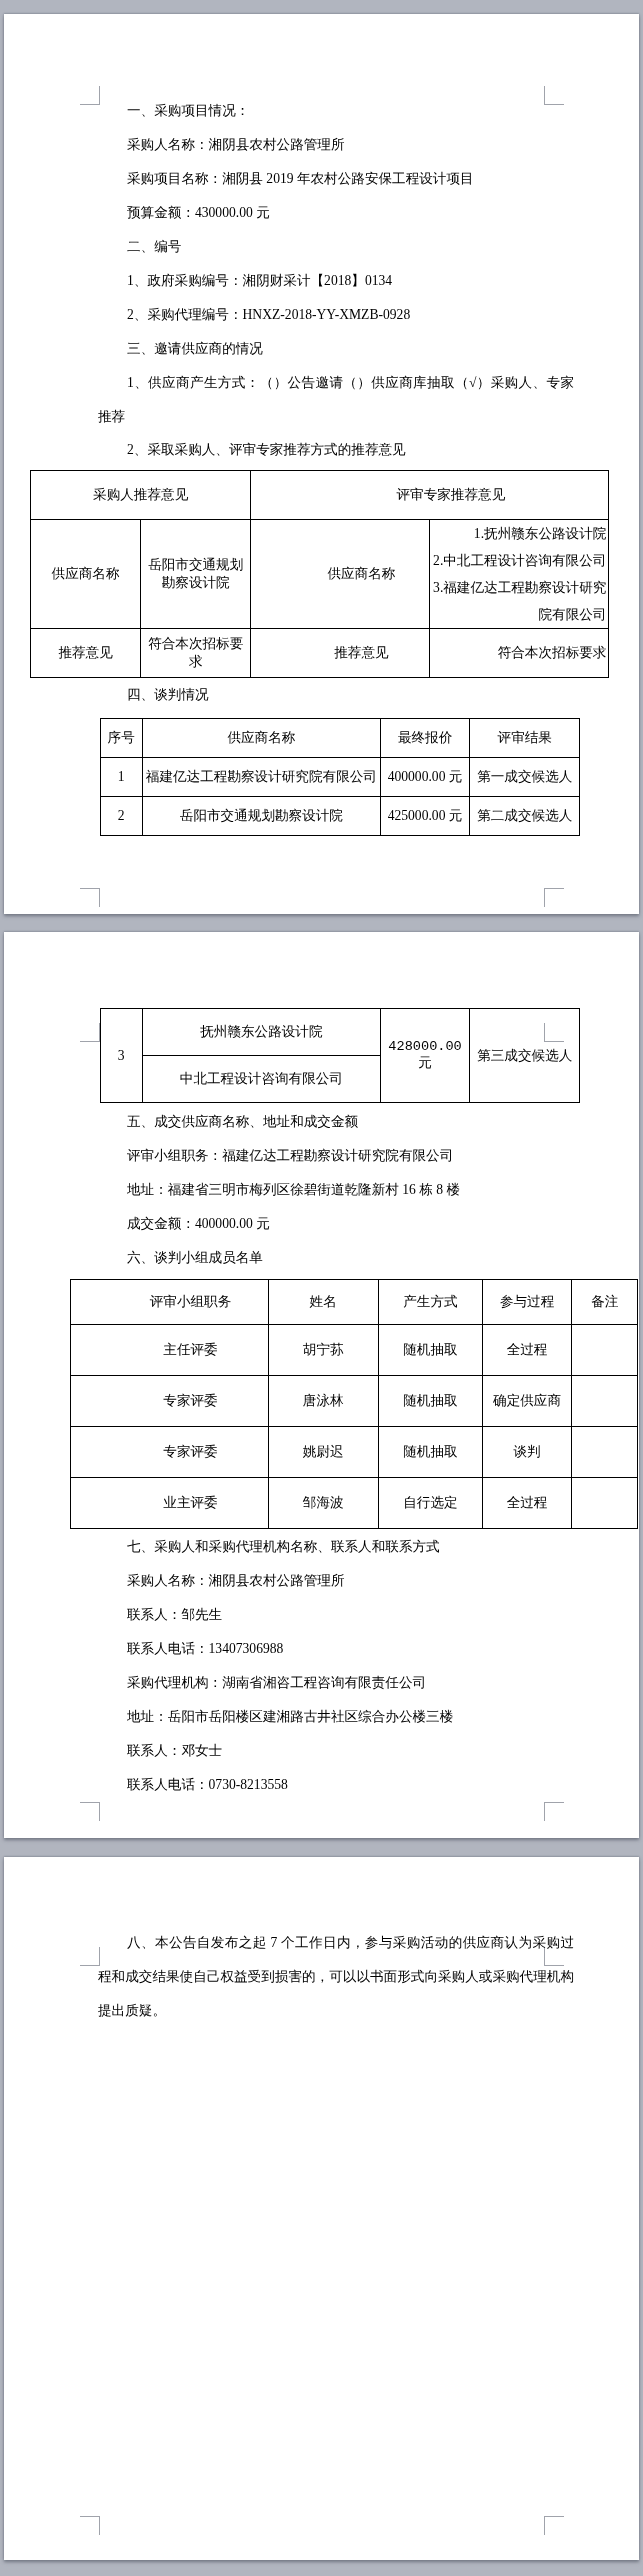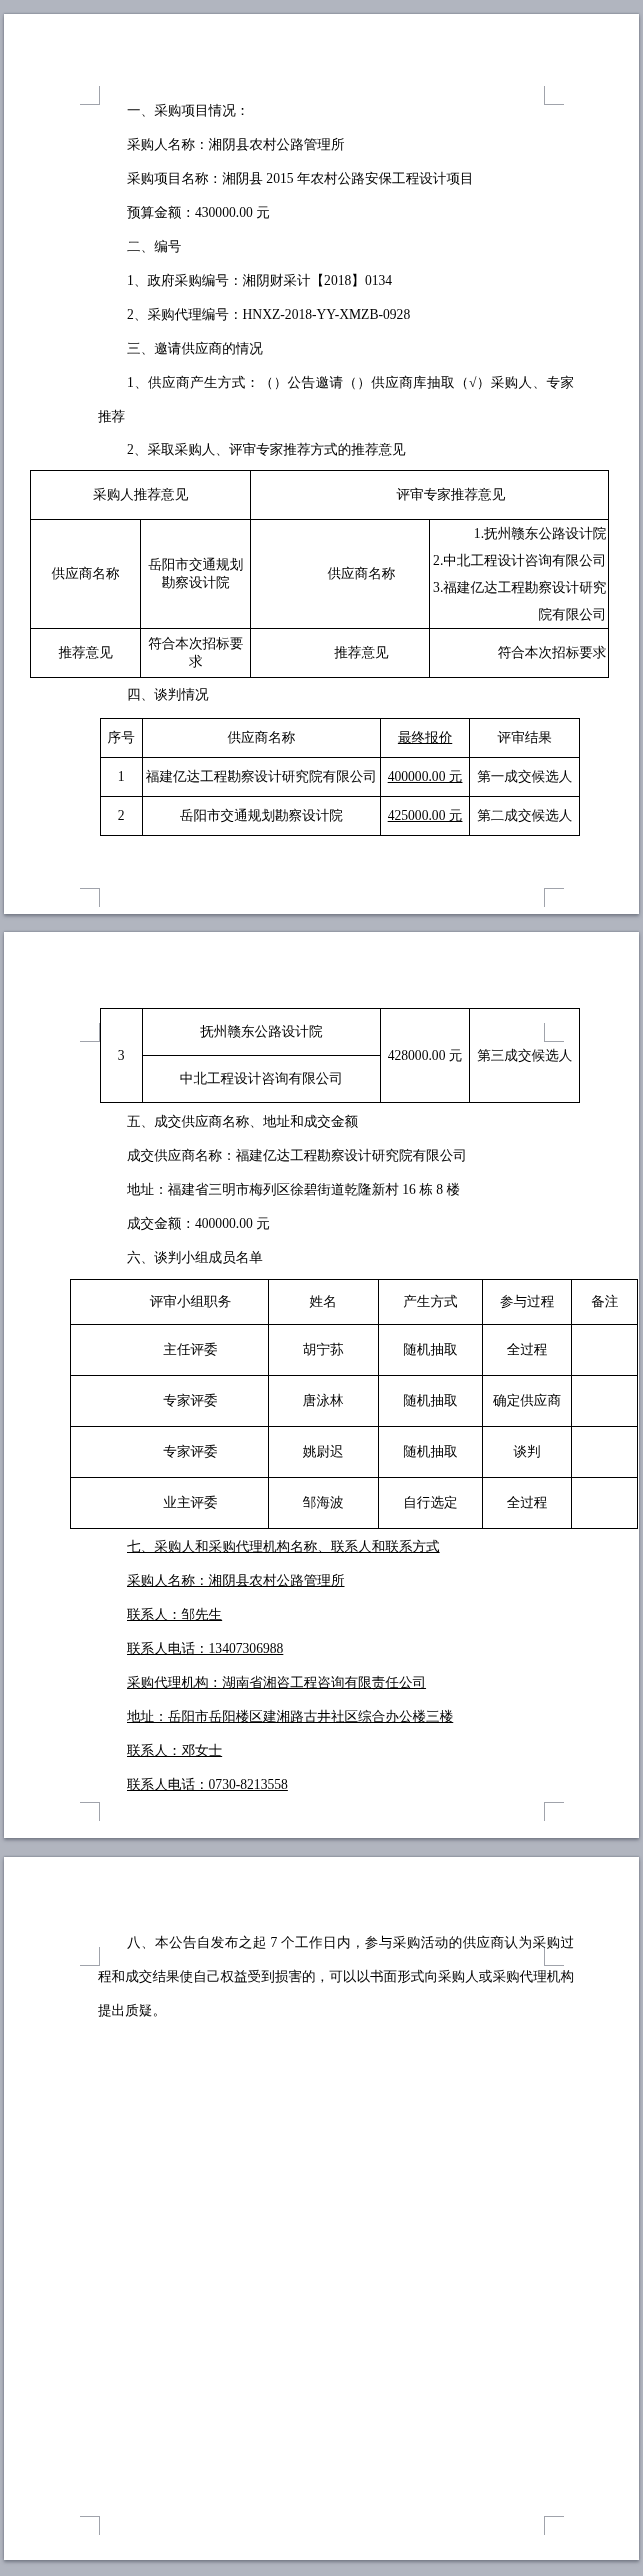--- a/index.html
+++ b/index.html
@@ -79,27 +79,27 @@
   #rec-table td.c2{width:174px;}
   #rec-table td.c3{width:82px;padding-left:44px;}
   #rec-table td.c4{width:248px;text-align:right;}
   #rec-table tr.hdr td{height:48px;}
   #rec-table tr.mid td{height:91px;}
   #rec-table tr.bot td{height:48px;}
   #rec-table .supplier-list div{line-height:27px;}
   #neg-table{margin:6.4px 0 0 1.6px;width:463px;}
   #neg-table td.c1{width:38px;}
   #neg-table td.c2{width:234px;}
-  #neg-table td.c3{width:85px;text-decoration:underline;}
+  #neg-table td.c3{width:85px;}
   #neg-table td.c4{width:106px;}
   #neg-table tr td{height:38px;}
   #neg-table2{margin:0 0 0 1.6px;width:463px;}
   #neg-table2 td.c1{width:38px;}
   #neg-table2 td.c2{width:234px;}
-  #neg-table2 td.c3{width:85px;}
+  #neg-table2 td.c3{width:85px;font-family:Liberation Mono, monospace;}
   #neg-table2 td.c4{width:106px;}
   #neg-table2 tr td{height:46px;}
   #panel-table{margin:3.2px 0 0 -28px;width:503px;}
   #panel-table td.c1{width:151px;padding-left:44px;}
   #panel-table td.c2{width:106px;}
   #panel-table td.c3{width:100px;}
   #panel-table td.c4{width:85px;}
   #panel-table td.c5{width:62px;}
   #panel-table tr.hdr td{height:44px;}
   #panel-table tr.row td{height:50px;}
@@ -112,21 +112,21 @@
   <div class="page" id="page1">
     <div class="mark tl left" style="top:72px;"></div>
     <div class="mark tr right" style="top:72px;"></div>
     <div class="mark bl left" style="top:874px;"></div>
     <div class="mark br right" style="top:874px;"></div>
 
     <div class="content">
 
       <div class="ln">一、采购项目情况：</div>
       <div class="ln">采购人名称：湘阴县农村公路管理所</div>
-      <div class="ln">采购项目名称：湘阴县 2015 年农村公路安保工程设计项目</div>
+      <div class="ln">采购项目名称：湘阴县 2019 年农村公路安保工程设计项目</div>
       <div class="ln">预算金额：430000.00 元</div>
 
       <div class="ln">二、编号</div>
       <div class="ln">1、政府采购编号：湘阴财采计【2018】0134</div>
       <div class="ln">2、采购代理编号：HNXZ-2018-YY-XMZB-0928</div>
 
       <div class="ln">三、邀请供应商的情况</div>
       <div class="para two">1、供应商产生方式：（）公告邀请（）供应商库抽取（√）采购人、专家推荐</div>
       <div class="ln">2、采取采购人、评审专家推荐方式的推荐意见</div>
 
@@ -198,21 +198,21 @@
           <td class="c4" rowspan="2">第三成交候选人</td>
         </tr>
         <tr>
           <td class="c2">中北工程设计咨询有限公司</td>
         </tr>
       </tbody>
         </table>
 
       <div style="margin-top:2.4px;">
         <div class="ln">五、成交供应商名称、地址和成交金额</div>
-        <div class="ln">成交供应商名称：福建亿达工程勘察设计研究院有限公司</div>
+        <div class="ln">评审小组职务：福建亿达工程勘察设计研究院有限公司</div>
         <div class="ln">地址：福建省三明市梅列区徐碧街道乾隆新村 16 栋 8 楼</div>
         <div class="ln">成交金额：400000.00 元</div>
         <div class="ln">六、谈判小组成员名单</div>
       </div>
 
       <table id="panel-table">
         <tbody>
             <tr class="hdr">
           <td class="c1">评审小组职务</td>
           <td class="c2">姓名</td>
@@ -244,21 +244,21 @@
         <tr class="row">
           <td class="c1">业主评委</td>
           <td class="c2">邹海波</td>
           <td class="c3">自行选定</td>
           <td class="c4">全过程</td>
           <td class="c5"></td>
         </tr>
       </tbody>
         </table>
 
-      <div style="margin-top:1.6px;text-decoration:underline;">
+      <div style="margin-top:1.6px;">
         <div class="ln">七、采购人和采购代理机构名称、联系人和联系方式</div>
         <div class="ln">采购人名称：湘阴县农村公路管理所</div>
         <div class="ln">联系人：邹先生</div>
         <div class="ln">联系人电话：13407306988</div>
         <div class="ln">采购代理机构：湖南省湘咨工程咨询有限责任公司</div>
         <div class="ln">地址：岳阳市岳阳楼区建湘路古井社区综合办公楼三楼</div>
         <div class="ln">联系人：邓女士</div>
         <div class="ln">联系人电话：0730-8213558</div>
       </div>
     </div>

